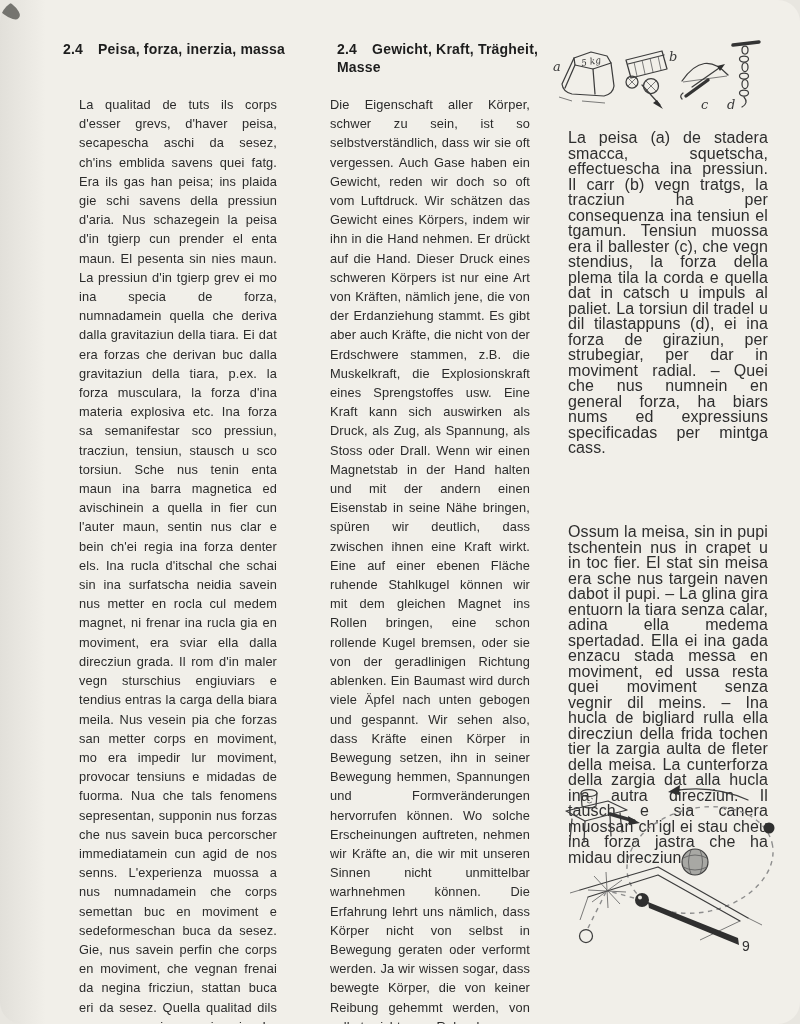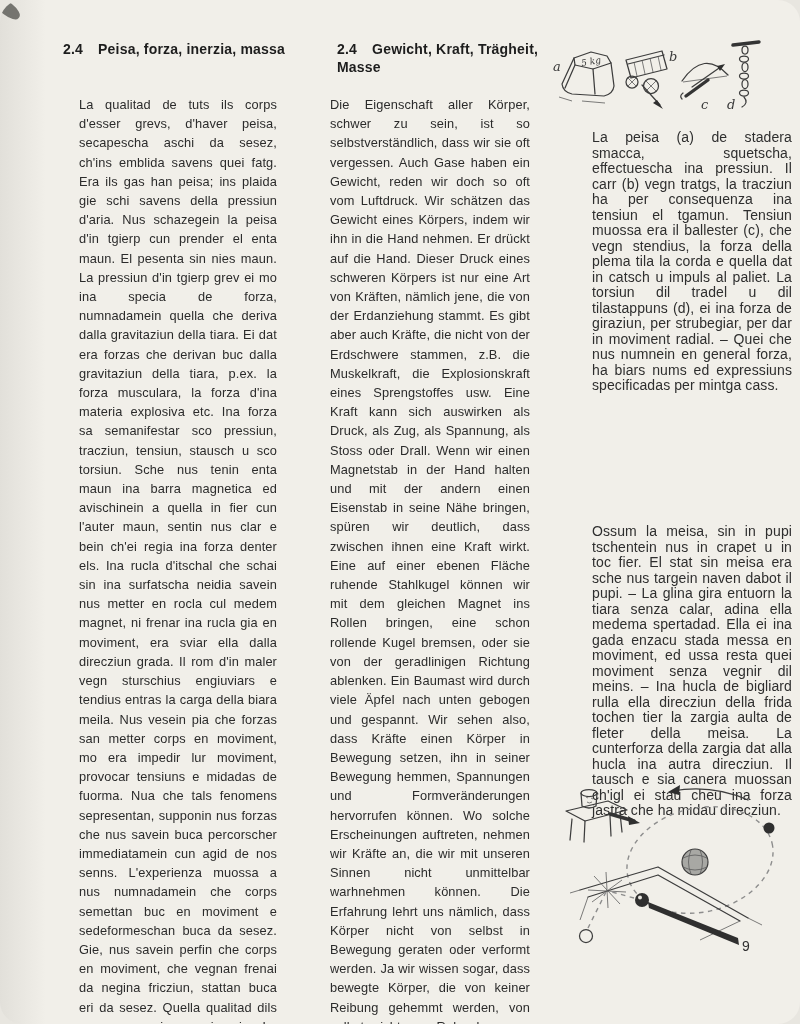--- a/index.html
+++ b/index.html
@@ -37,22 +37,22 @@
     text-align:justify;letter-spacing:.12px;
     color:#2b2b2b;
   }
   .body-text p{margin:16px;}
   .body-text p + p.gap{margin-top:16px;}
   #col-left-heading{left:63px;top:40px;width:240px;}
   #col-left-body{left:63px;top:79px;width:230px;}
   #col-mid-heading{left:314px;top:40px;width:232px;margin-left:23px;}
   #col-mid-body{left:314px;top:79px;width:232px;}
   .caption{
-    position:absolute;left:592px;width:200px;
-    font-size:14px;line-height:15.5px;
+    position:absolute;left:568px;width:200px;
+    font-size:16px;line-height:15.5px;
     text-align:justify;letter-spacing:.1px;color:#2e2e2e;
   }
   #caption-1{top:130px;}
   #caption-2{top:524px;}
   #figure-1{position:absolute;left:550px;top:33px;width:218px;height:94px;}
   #figure-2{position:absolute;left:550px;top:780px;width:232px;height:208px;}
   .fig-label{
     font-family:"DejaVu Serif", serif;font-style:italic;
     font-size:13px;fill:#3a3a3a;
   }

